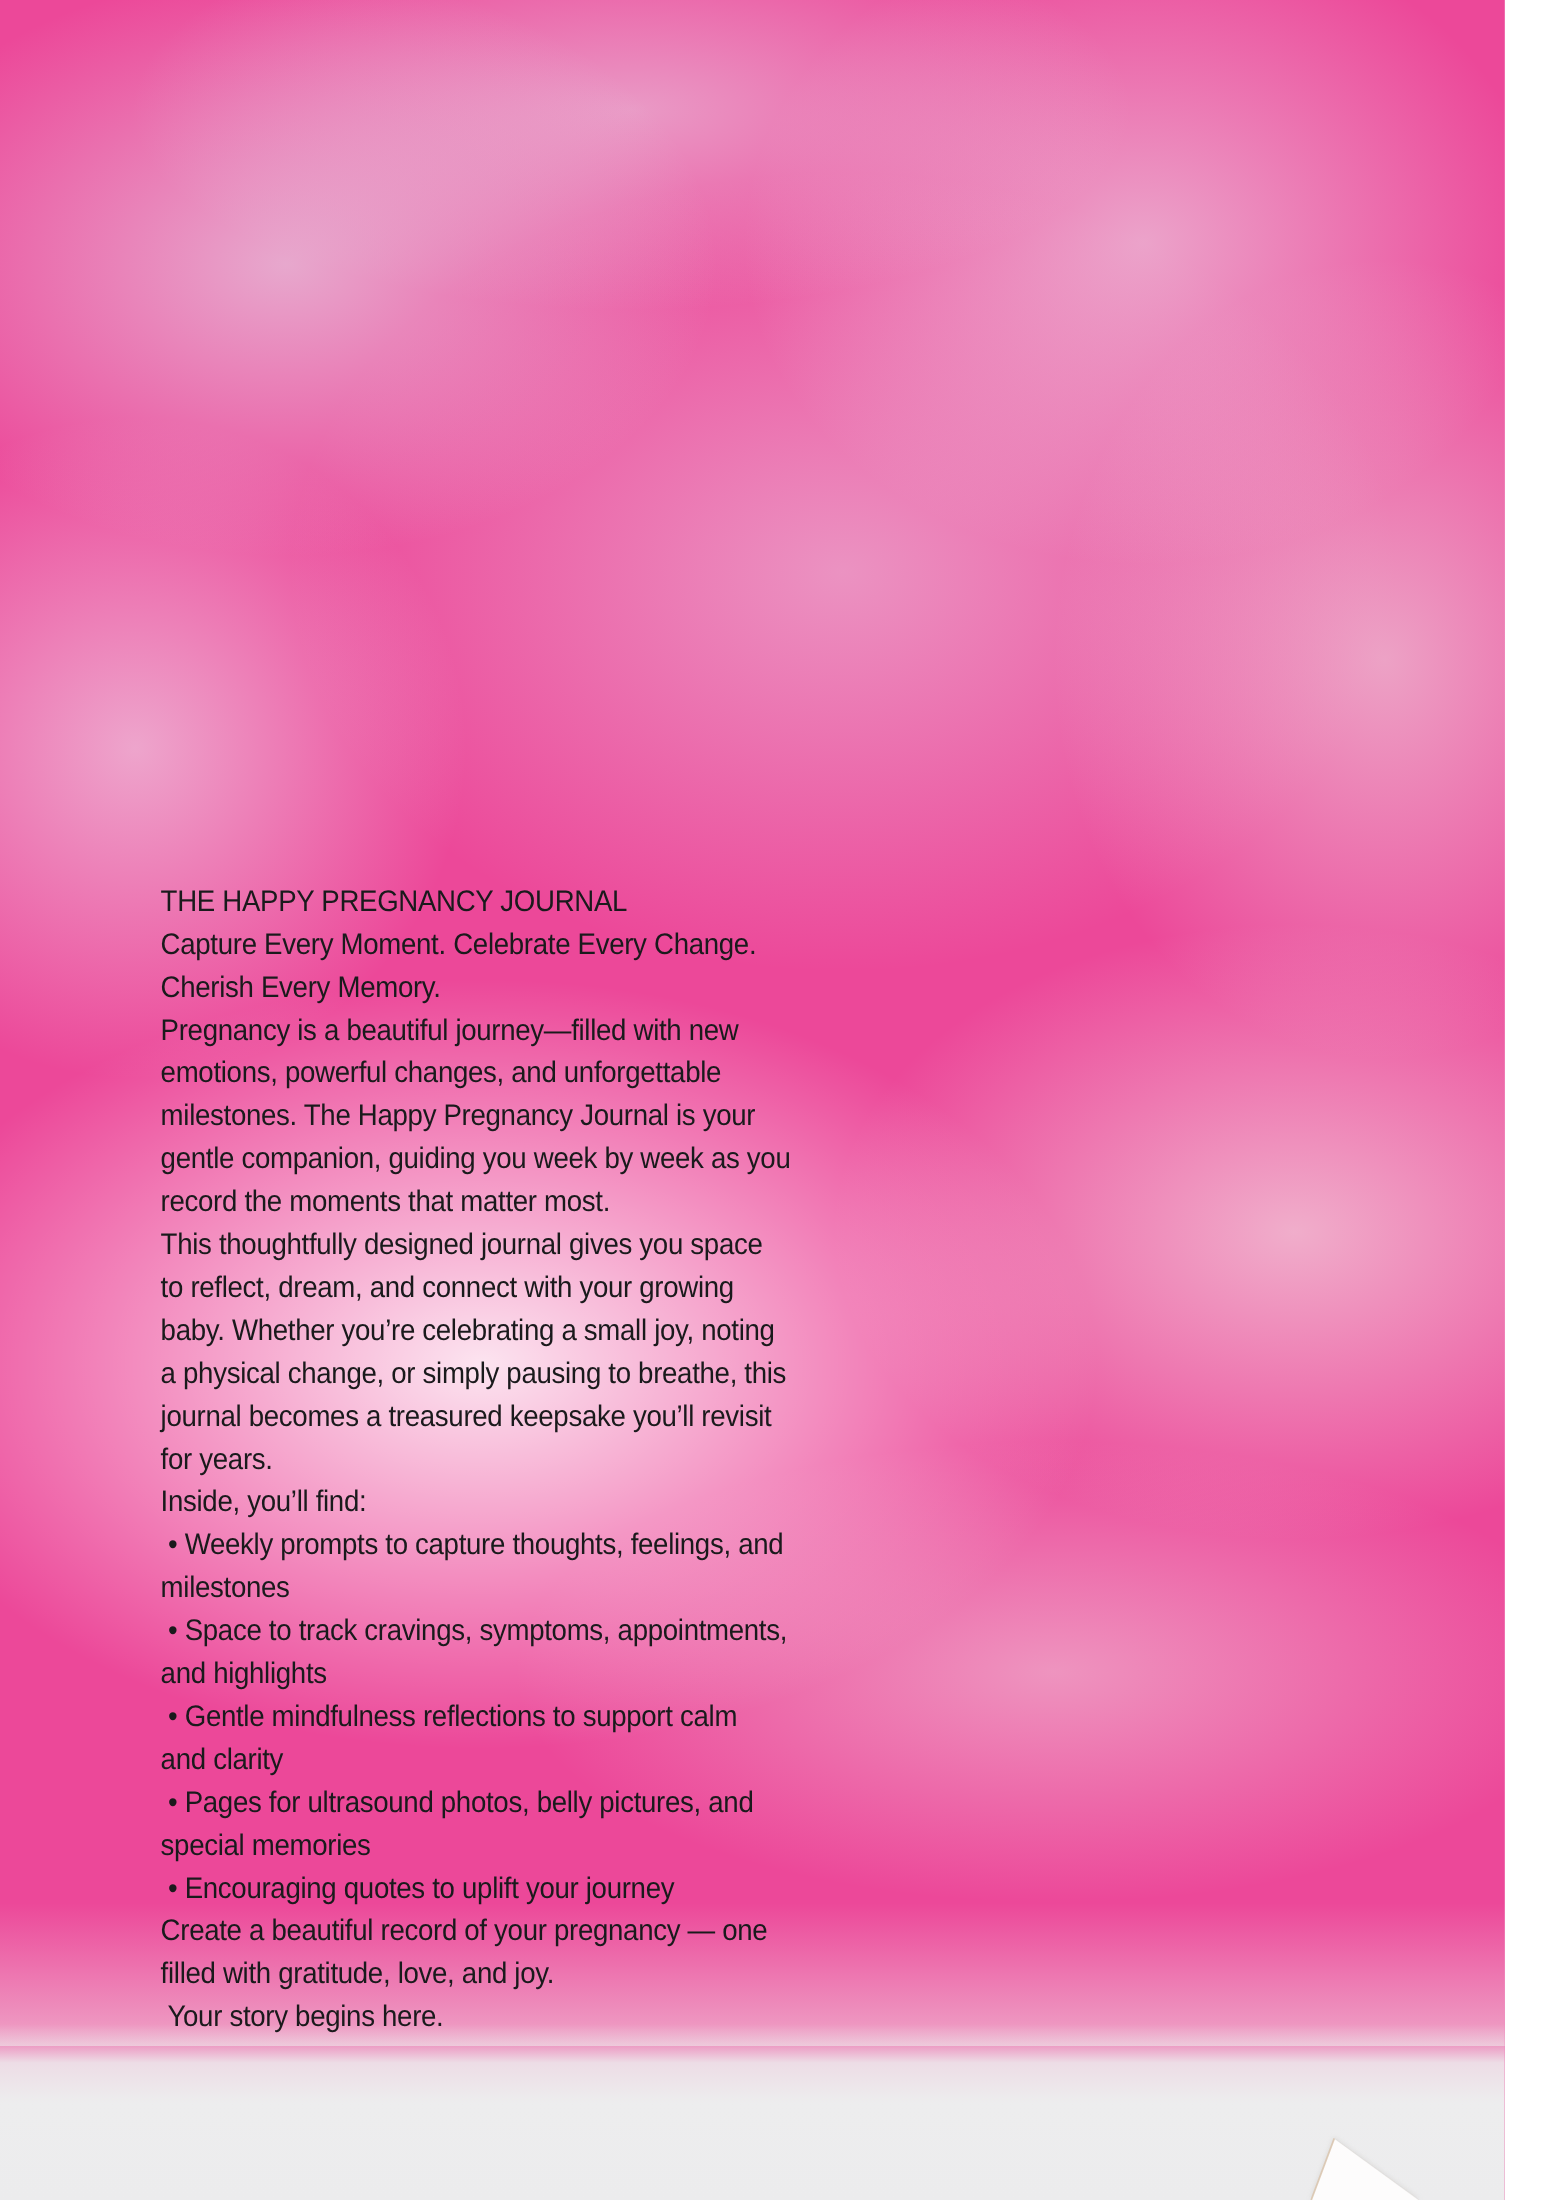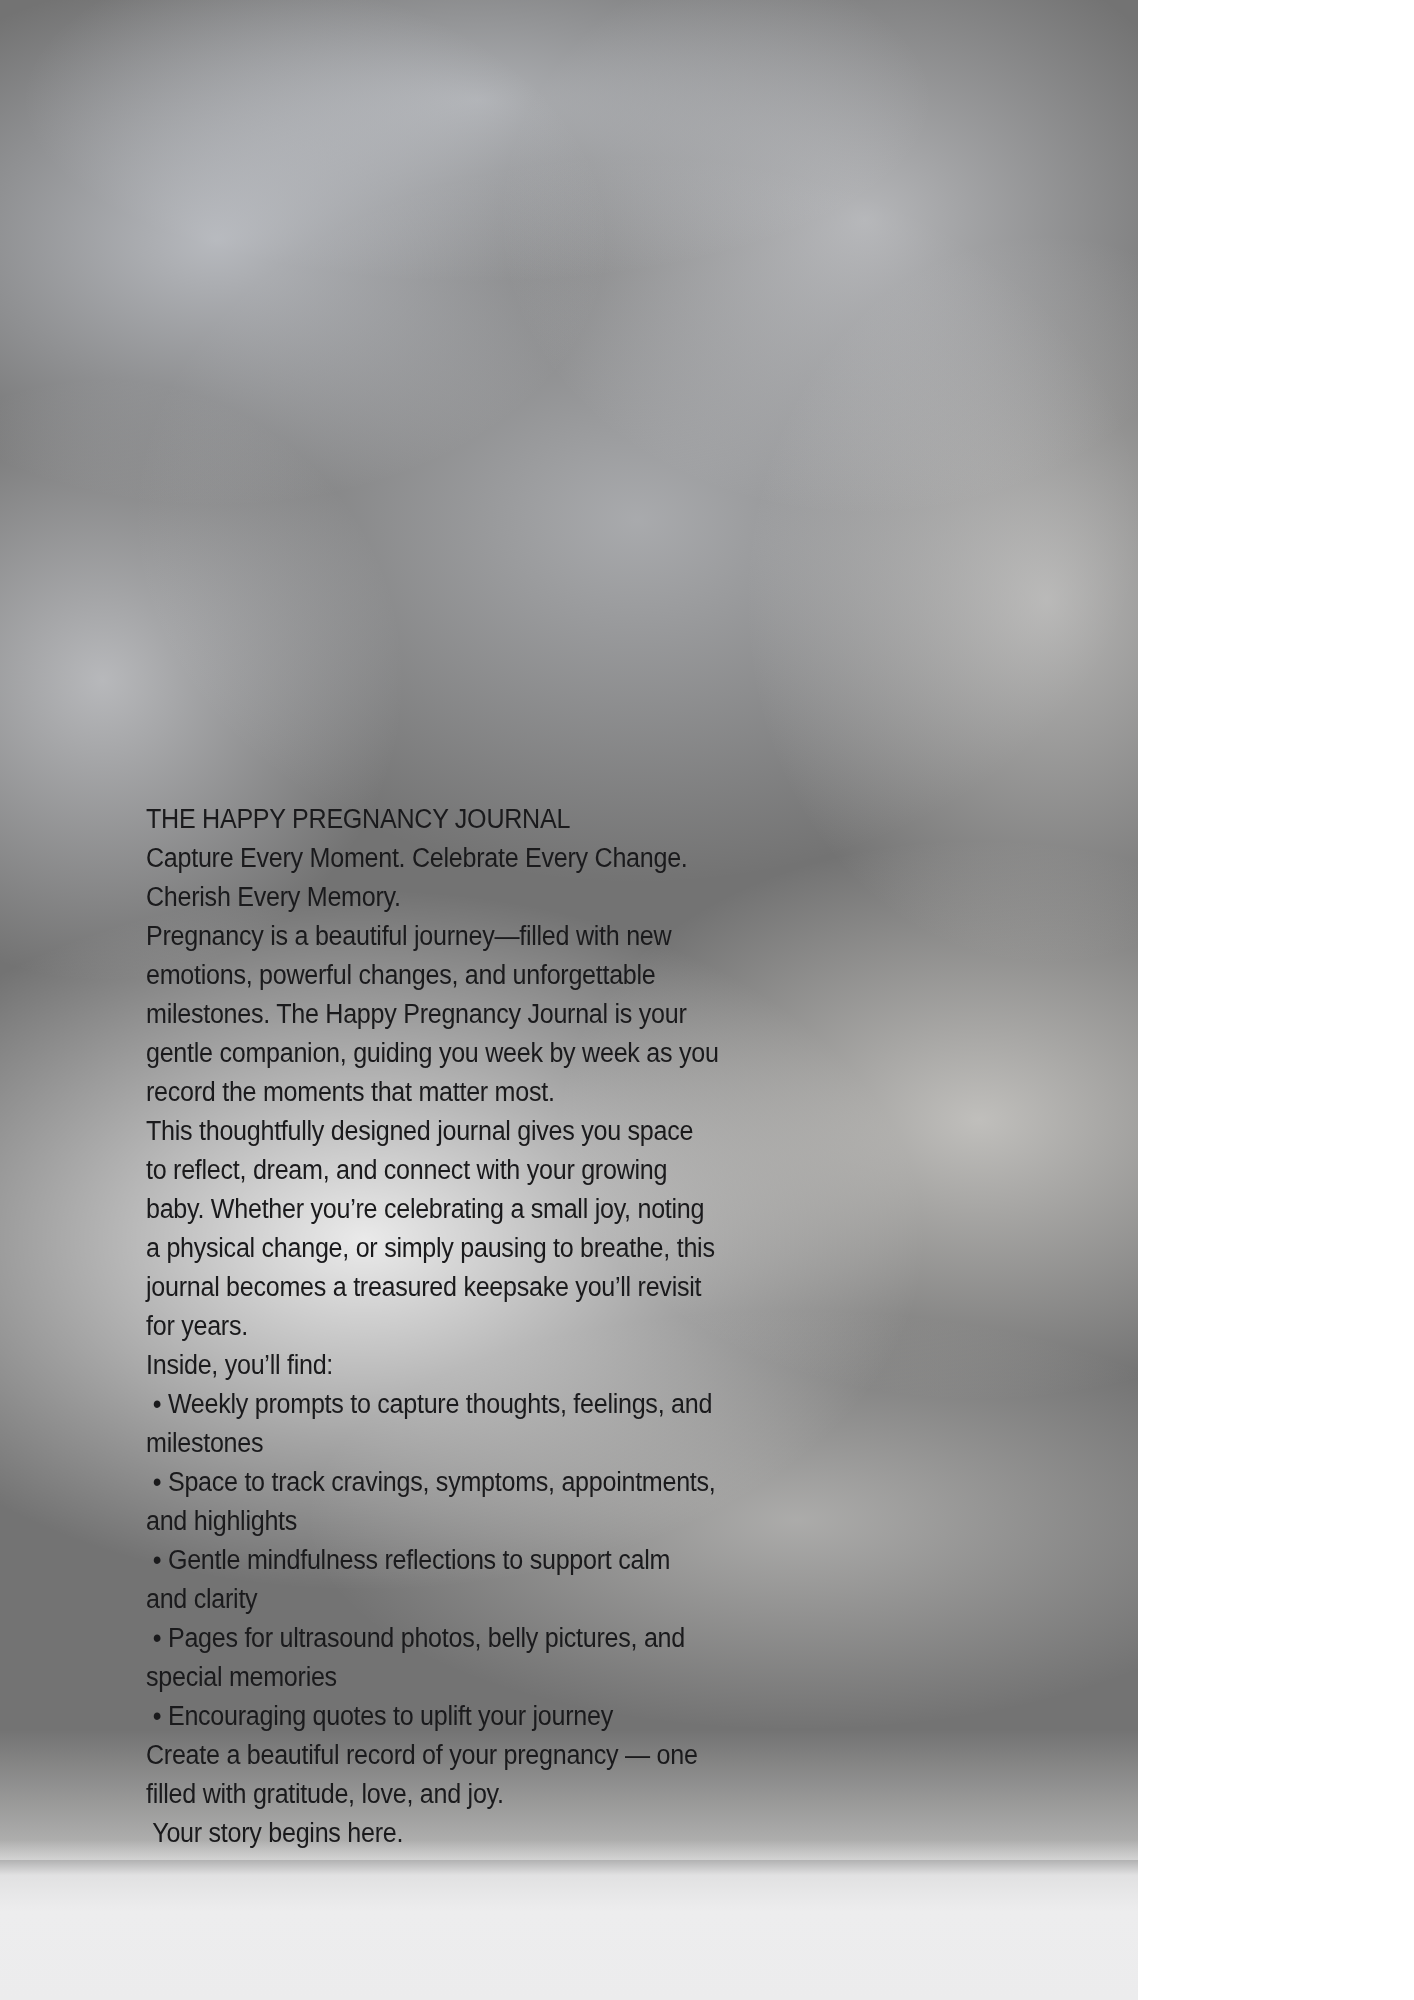--- a/index.html
+++ b/index.html
@@ -1,23 +1,23 @@
 <!DOCTYPE html>
 <html><head>
 <meta charset="utf-8">
 <style>
   html, body { margin: 0; padding: 0; }
   body { font-family: "Liberation Sans", sans-serif; }
 
   .canvas {
     position: relative;
-    width: 1138px;
+    width: 1368px;
     height: 2000px;
     overflow: hidden;
-    background-color: #737373;
+    background-color: #ec4899;
   }
 
   
   .bg-blobs {
     position: absolute;
     inset: 0;
     background-image:
       radial-gradient(ellipse 560px 380px at 19% 12%,  rgba(228,232,240,0.60) 0%, rgba(228,232,240,0.0) 70%),
       radial-gradient(ellipse 650px 260px at 42% 5%,   rgba(231,235,242,0.50) 0%, rgba(231,235,242,0.0) 70%),
       radial-gradient(ellipse 520px 420px at 76% 11%,  rgba(235,237,242,0.55) 0%, rgba(235,237,242,0.0) 70%),

